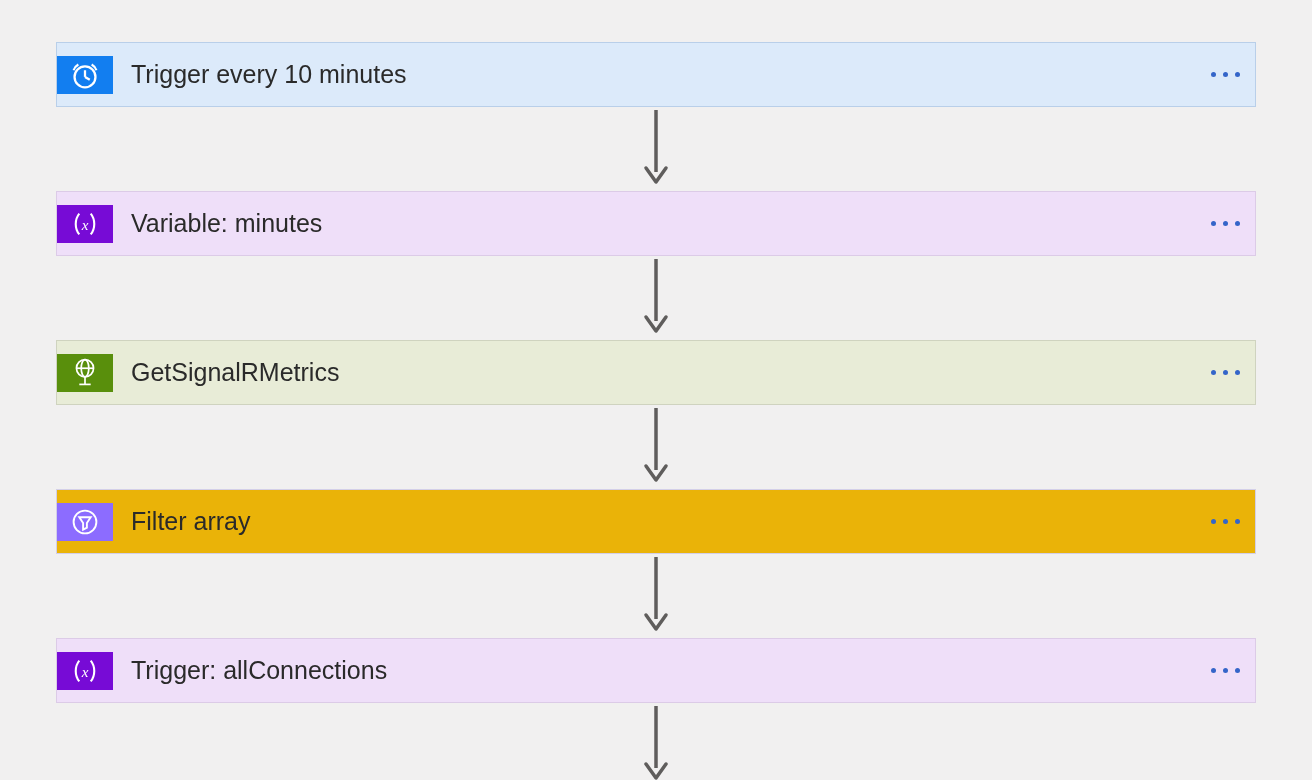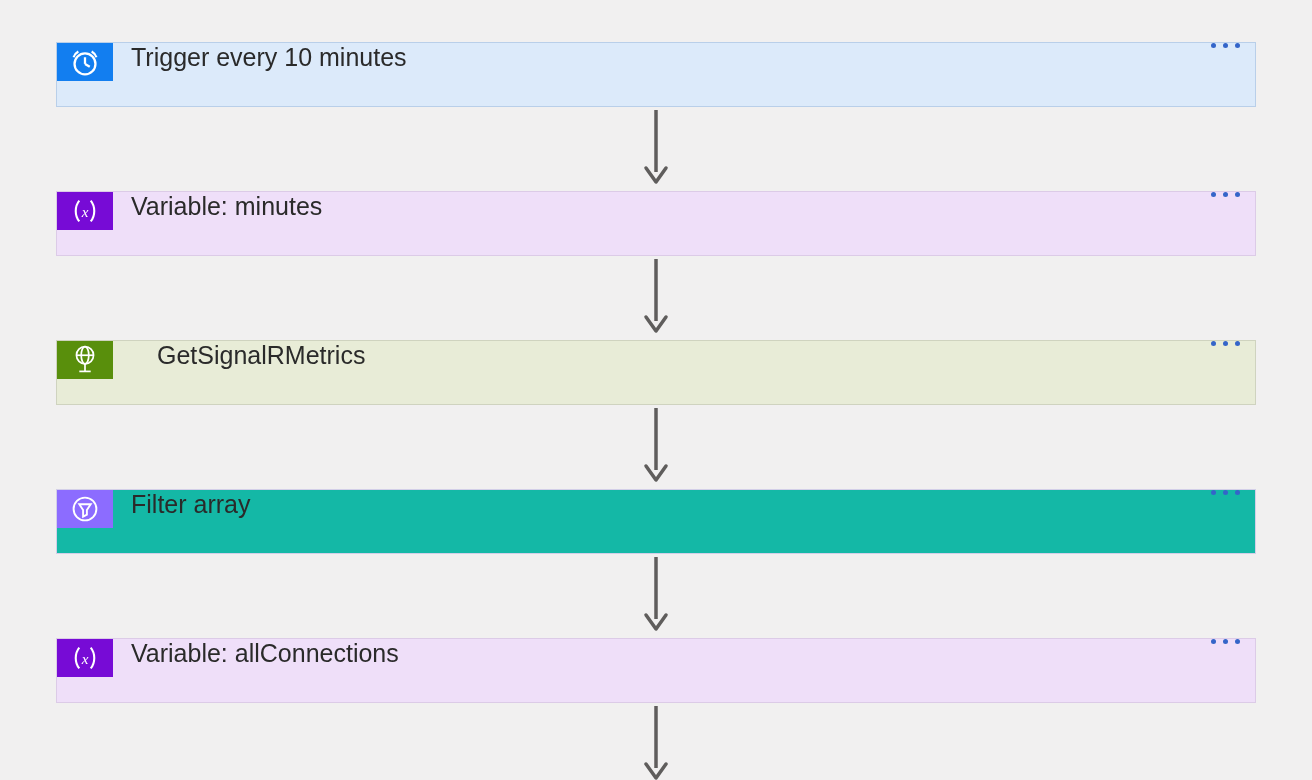--- a/index.html
+++ b/index.html
@@ -18,21 +18,21 @@
     padding-top: 42px;
   }
   .flow {
     display: flex;
     flex-direction: column;
     align-items: center;
     width: 100%;
   }
   .step {
     display: flex;
-    align-items: flex-start;
+    align-items: center;
     width: 1200px;
     height: 65px;
     border: 1px solid #c9c7c6;
     box-sizing: border-box;
     background: #fff;
   }
   .step .icon-box {
     width: 56px;
     flex: 0 0 56px;
     display: flex;
@@ -67,24 +67,24 @@
   }
 
   
   .trigger .icon-box { background: #127ef0; }
   .trigger { background: #dceafa; border-color: #b9cfe9; }
 
   .variable .icon-box { background: #770bd6; }
   .variable { background: #efdff9; border-color: #dccbe7; }
 
   .http .icon-box { background: #598f0c; }
-  .http { background: #e8ecd7; border-color: #cfd3bf; gap: 26px; }
+  .http { background: #e8ecd7; border-color: #cfd3bf; }
 
   .filter .icon-box { background: #8c6cff; }
-  .filter { background: #14b8a6; border-color: #d3cfe8; }
+  .filter { background: #eab308; border-color: #d3cfe8; }
 
   .connector {
     height: 84px;
     display: flex;
     align-items: center;
     justify-content: center;
   }
   .connector svg { display: block; }
 
   
@@ -191,21 +191,21 @@
   </svg>
       </div>
       <div class="step variable">
         <div class="icon-box">
     <svg viewBox="0 0 40 40" fill="none" stroke="white" stroke-width="2.2">
       <path d="M14 9 C9 15 9 25 14 31"></path>
       <path d="M26 9 C31 15 31 25 26 31"></path>
       <text x="20" y="26" text-anchor="middle" font-size="16" font-style="italic" fill="white" stroke="none" font-family="Georgia,serif">x</text>
     </svg>
         </div>
-        <div class="label">Variable: allConnections</div>
+        <div class="label">Trigger: allConnections</div>
         <div class="actions">
           <div class="hdots">
             <span></span>
             <span></span>
             <span></span>
           </div>
         </div>
       </div>
       <div class="connector">
         <svg width="28" height="78" viewBox="0 0 28 78">

